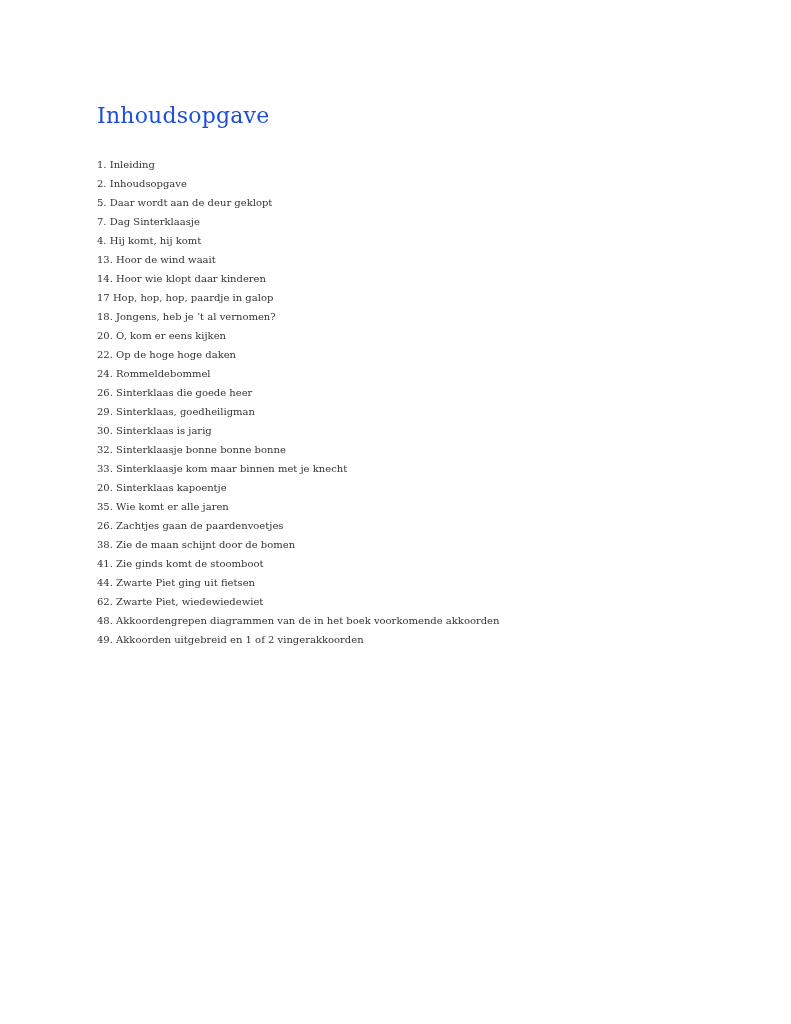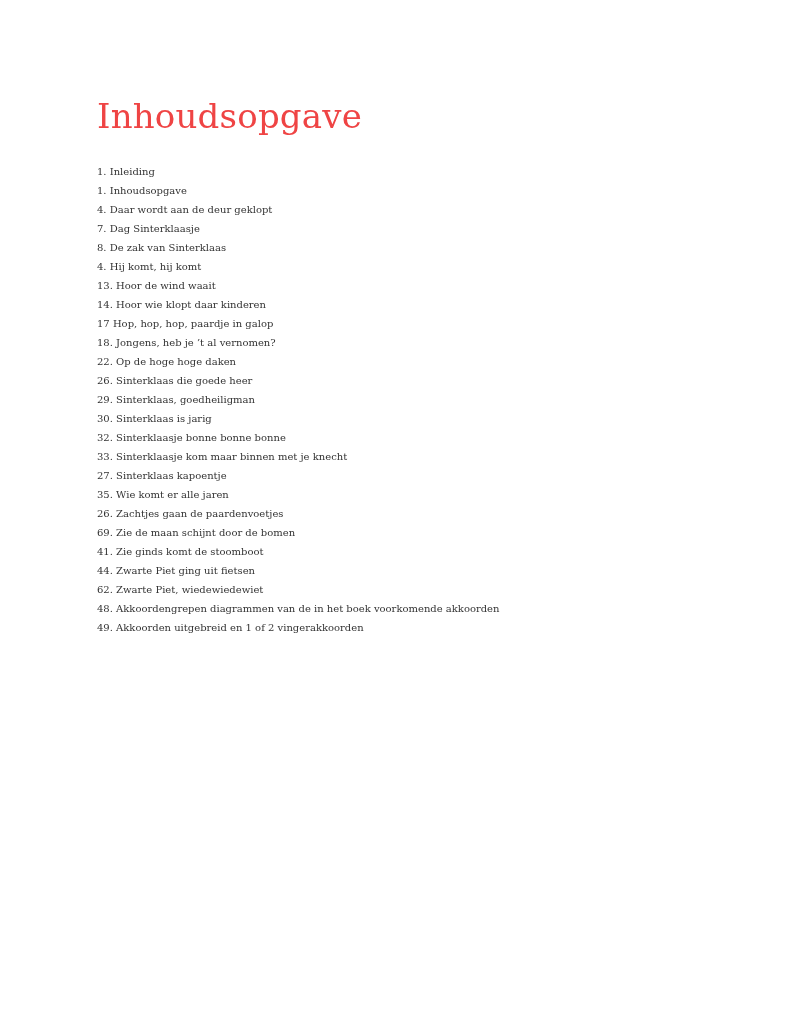--- a/index.html
+++ b/index.html
@@ -13,25 +13,25 @@
     height: 1024px;
     background: #ffffff;
     overflow: hidden;
     font-family: "DejaVu Serif", "Liberation Serif", serif;
     color: #2e2e2e;
   }
   .content {
     padding: 86px 60px 0 97px;
   }
   .doc-title {
-    margin: 8px 0 24px 0;
-    font-size: 34px;
+    margin: 16px 0 24px 0;
+    font-size: 22px;
     font-weight: normal;
     line-height: 1.3;
-    color: #ef4444;
+    color: #1d4ed8;
     letter-spacing: 0.2px;
   }
   .toc-list {
     font-size: 10px;
     line-height: 19px;
     color: #333333;
   }
   .toc-entry {
     white-space: nowrap;
   }
@@ -39,59 +39,60 @@
 </head>
 <body>
 
 <div class="page">
   <div class="content">
     <h1 class="doc-title">Inhoudsopgave</h1>
     <div class="toc-list">
 
         <div class="toc-entry">1. Inleiding</div>
 
-        <div class="toc-entry">1. Inhoudsopgave</div>
+        <div class="toc-entry">2. Inhoudsopgave</div>
 
-        <div class="toc-entry">4. Daar wordt aan de deur geklopt</div>
+        <div class="toc-entry">5. Daar wordt aan de deur geklopt</div>
 
         <div class="toc-entry">7. Dag Sinterklaasje</div>
 
-        <div class="toc-entry">8. De zak van Sinterklaas</div>
 
         <div class="toc-entry">4. Hij komt, hij komt</div>
 
         <div class="toc-entry">13. Hoor de wind waait</div>
 
         <div class="toc-entry">14. Hoor wie klopt daar kinderen</div>
 
         <div class="toc-entry">17 Hop, hop, hop, paardje in galop</div>
 
         <div class="toc-entry">18. Jongens, heb je ’t al vernomen?</div>
 
+        <div class="toc-entry">20. O, kom er eens kijken</div>
 
         <div class="toc-entry">22. Op de hoge hoge daken</div>
 
+        <div class="toc-entry">24. Rommeldebommel</div>
 
         <div class="toc-entry">26. Sinterklaas die goede heer</div>
 
         <div class="toc-entry">29. Sinterklaas, goedheiligman</div>
 
         <div class="toc-entry">30. Sinterklaas is jarig</div>
 
         <div class="toc-entry">32. Sinterklaasje bonne bonne bonne</div>
 
         <div class="toc-entry">33. Sinterklaasje kom maar binnen met je knecht</div>
 
-        <div class="toc-entry">27. Sinterklaas kapoentje</div>
+        <div class="toc-entry">20. Sinterklaas kapoentje</div>
 
         <div class="toc-entry">35. Wie komt er alle jaren</div>
 
         <div class="toc-entry">26. Zachtjes gaan de paardenvoetjes</div>
 
-        <div class="toc-entry">69. Zie de maan schijnt door de bomen</div>
+        <div class="toc-entry">38. Zie de maan schijnt door de bomen</div>
 
         <div class="toc-entry">41. Zie ginds komt de stoomboot</div>
 
         <div class="toc-entry">44. Zwarte Piet ging uit fietsen</div>
 
         <div class="toc-entry">62. Zwarte Piet, wiedewiedewiet</div>
 
         <div class="toc-entry">48. Akkoordengrepen diagrammen van de in het boek voorkomende akkoorden</div>
 
         <div class="toc-entry">49. Akkoorden uitgebreid en 1 of 2 vingerakkoorden</div>

